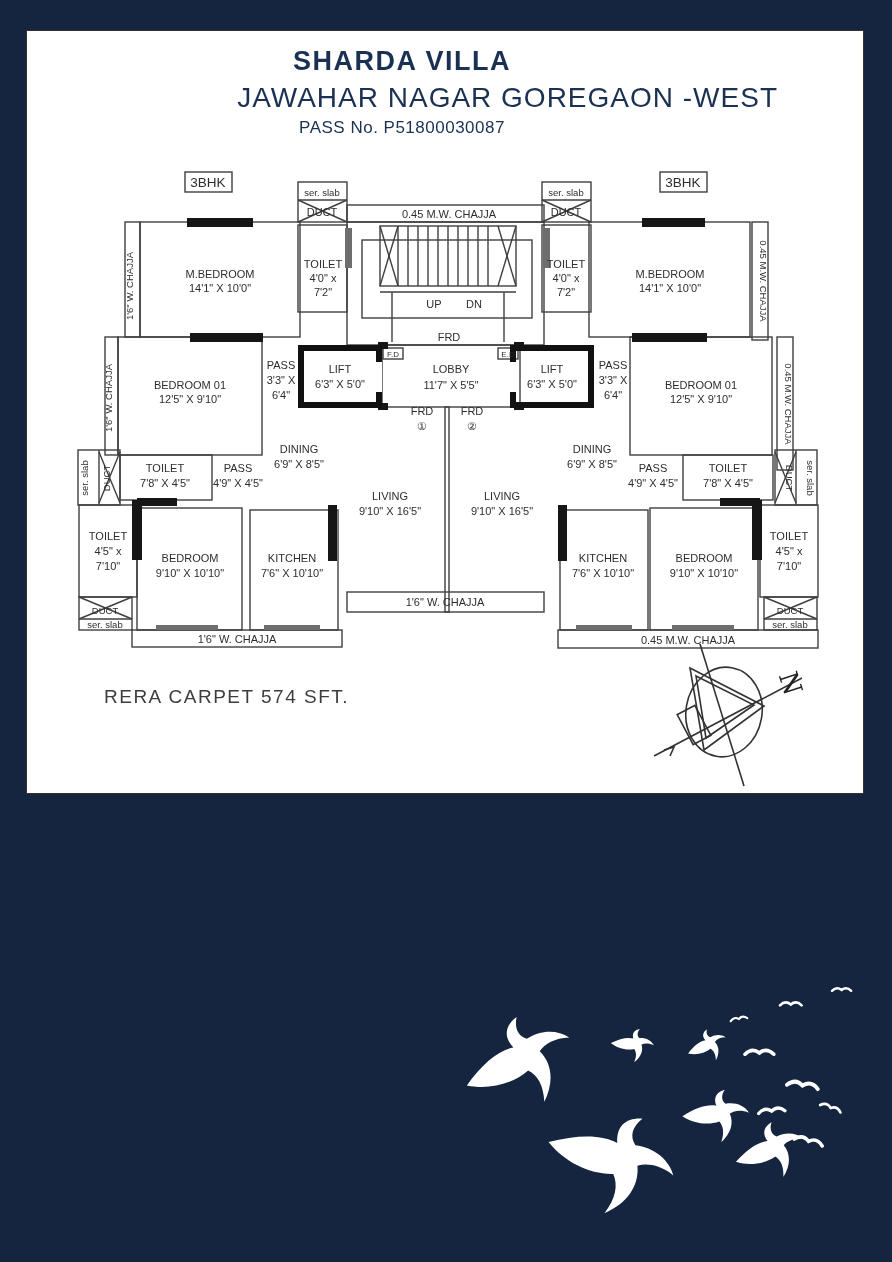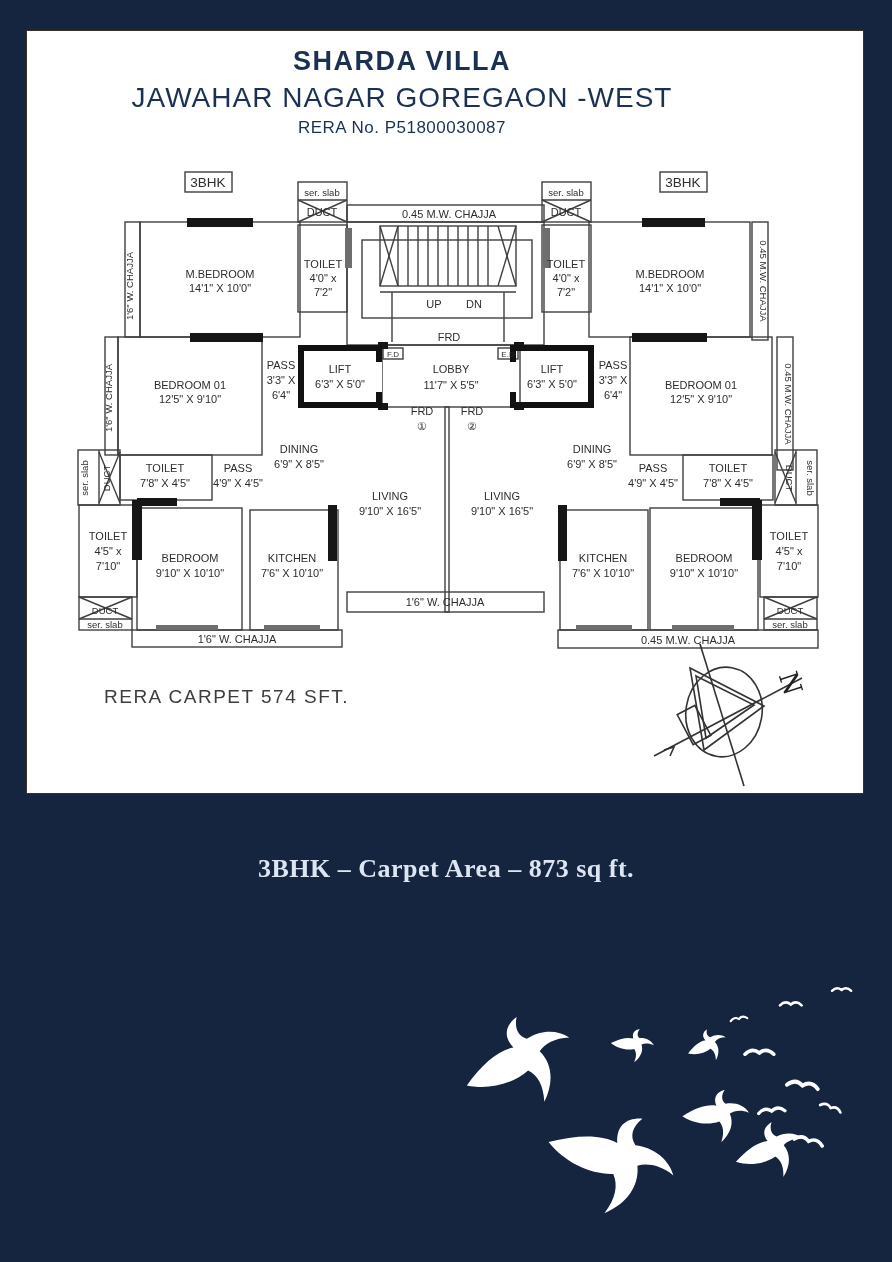--- a/index.html
+++ b/index.html
@@ -2,21 +2,21 @@
 <html><head>
 <meta charset="utf-8">
 <style>
   html,body{margin:0;padding:0;background:#15253f;}
   #page{position:relative;width:892px;height:1262px;background:#15253f;overflow:hidden;
         font-family:"Liberation Sans",sans-serif;}
   #card{position:absolute;left:26px;top:30px;width:836px;height:762px;background:#ffffff;
         border:1px solid #3a3226;}
   .hdr{position:absolute;width:752px;left:26px;text-align:center;color:#1b3153;}
   #title{top:46px;font-size:27px;font-weight:bold;letter-spacing:1.5px;}
-  #subtitle{top:82px;font-size:28px;font-weight:400;letter-spacing:1px;}
+  #subtitle{top:82px;font-size:28px;font-weight:400;letter-spacing:1px;text-align:right;}
   #rera{top:118px;font-size:17px;font-weight:400;letter-spacing:.5px;}
   #plan{position:absolute;left:52px;top:168px;}
   .walls rect,.walls line,.walls polyline,.walls path{fill:none;stroke:#3f3f3f;stroke-width:1.4px;}
   .blk rect{fill:#161616;stroke:none;}
   .jamb{fill:#6e6e6e;}
   .pt{font:11px "Liberation Sans",sans-serif;fill:#2d2d2d;text-anchor:middle;}
   .pts{font-size:9.5px;}
   .ptt{font-size:8px;}
   .unit{font-size:13.5px;}
   #rera-note{position:absolute;left:104px;top:686px;font-size:19px;letter-spacing:1.5px;color:#3d3d3d;}
@@ -28,21 +28,21 @@
   #birds{position:absolute;left:430px;top:972px;}
 </style>
 </head>
 <body>
 
 <div id="page">
   <div id="card"></div>
 
   <div id="title" class="hdr">SHARDA VILLA</div>
   <div id="subtitle" class="hdr">JAWAHAR NAGAR GOREGAON -WEST</div>
-  <div id="rera" class="hdr">RERA No. P51800030087</div>
+  <div id="rera" class="hdr">PASS No. P51800030087</div>
 
   <svg id="plan" width="790" height="490" viewBox="0 0 790 490">
 
     <g class="walls">
 
       <rect x="133" y="4" width="47" height="20"></rect>
       <rect x="608" y="4" width="47" height="20"></rect>
 
       <rect x="73" y="54" width="15" height="115"></rect>
       <rect x="88" y="54" width="160" height="115"></rect>
@@ -276,21 +276,20 @@
       <line x1="52" y1="4" x2="96" y2="146"></line>
       <ellipse cx="76" cy="72" rx="38" ry="45" transform="rotate(10 76 72)"></ellipse>
       <polygon points="42,28 116,66 56,110"></polygon>
       <polygon points="48,36 106,65 58,98"></polygon>
       <rect x="36" y="68" width="20" height="34" transform="rotate(-28 46 85)"></rect>
       <path d="M16 110 l10 -3 l-4 9"></path>
     </g>
     <text x="134" y="46" transform="rotate(72 134 46)" style="font:26px &quot;DejaVu Serif&quot;,serif;fill:#222;text-anchor:middle">N</text>
   </svg>
 
-  <div id="caption">3BHK – Carpet Area – 873 sq ft.</div>
 
   <svg id="birds" width="462" height="290" viewBox="0 0 462 290">
     <defs>
       <path id="dove" d="M8 58 C26 40 44 30 58 30 C50 18 54 8 66 2 C62 12 64 20 72 24 C86 18 102 20 112 30 C98 28 88 32 82 38 C92 52 90 70 78 86 C80 70 76 60 68 54 C52 64 28 66 8 58 Z"></path>
       <path id="gullS" d="M0 6 Q6 0 12 5 Q18 0 24 6" fill="none" stroke-width="3" stroke-linecap="round"></path>
     </defs>
     <g fill="#ffffff" stroke="none">
       <use href="#dove" transform="translate(18,55) scale(1.05) rotate(-10)"></use>
       <use href="#dove" transform="translate(145,105) scale(1.2) rotate(30)"></use>
       <use href="#dove" transform="translate(255,108) scale(0.62) rotate(12)"></use>

